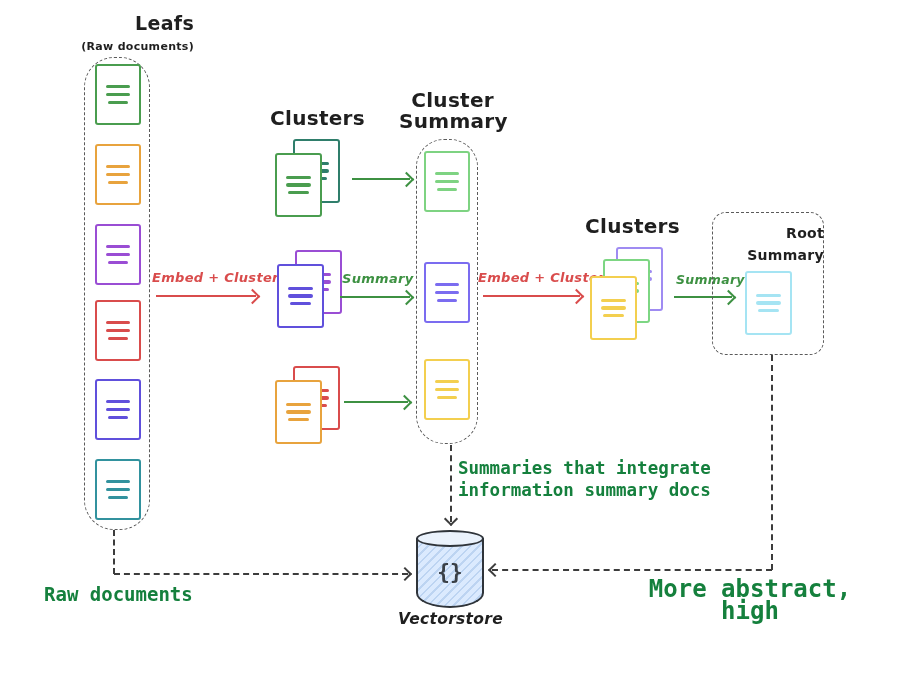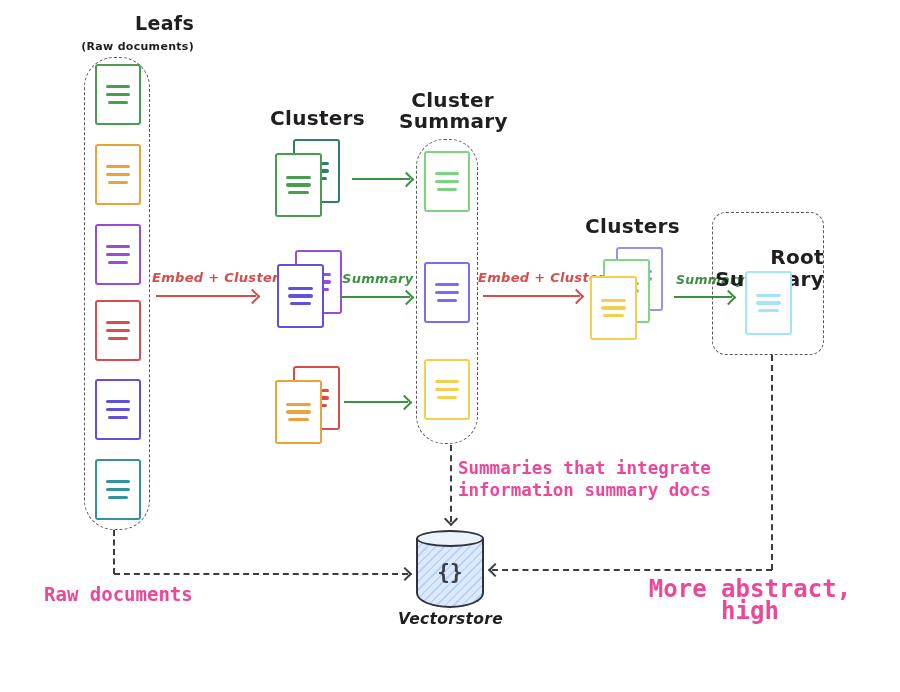--- a/index.html
+++ b/index.html
@@ -9,21 +9,21 @@
     font-family:"DejaVu Sans", sans-serif; color:#1f1f1f; overflow:hidden;
   }
   .abs { position:absolute; }
 
   
   .hand { font-family:"DejaVu Sans", sans-serif; font-weight:600; letter-spacing:.3px; }
   .title { font-size:19px; line-height:23px; text-align:right; }
   .small-label { font-size:13px; line-height:15px; font-style:italic; text-align:center; white-space:nowrap; }
 
   
-  .mono { font-family:"DejaVu Sans Mono", monospace; font-weight:bold; color:#ec4899; }
+  .mono { font-family:"DejaVu Sans Mono", monospace; font-weight:bold; color:#15803d; }
 
   
   .dashed-box { border:1.7px dashed #5a5a5a; background:transparent; }
 
   
   .doc {
     position:absolute; background:#ffffff; border:2.6px solid var(--c,#888);
     border-radius:3px; display:flex; flex-direction:column; justify-content:center;
     align-items:center; gap:4.5px;
   }
@@ -202,21 +202,21 @@
         <i></i>
         <i></i>
         <i></i>
       </div>
   </div>
 
   <div class="abs hand small-label" style="left:676px; top:272px; width:60px; font-size:12.5px; color:#3d9142;">Summary</div>
   <div class="arr-r" style="left: 674px; top: 296px; width: 58px; --c: #3d9142;"></div>
 
   <div class="abs dashed-box" style="left:712px; top:212px; width:112px; height:143px; border-radius:14px;"></div>
-  <div class="abs hand title" style="left:712px; top:222px; width:112px; font-size:20px; line-height:22px;margin-top:24px;">
+  <div class="abs hand title" style="left:712px; top:222px; width:112px; font-size:14px; line-height:22px;">
     <div>Root</div>
     <div>Summary</div>
   </div>
   <div class="doc" style="left: 745px; top: 271px; width: 47px; height: 64px; --c: #a5e4f3;">
       <i></i>
       <i></i>
       <i></i>
     </div>
 
   <div class="dash-v" style="left: 113px; top: 530px; height: 44px; --c: #3c3c3c;"></div>

